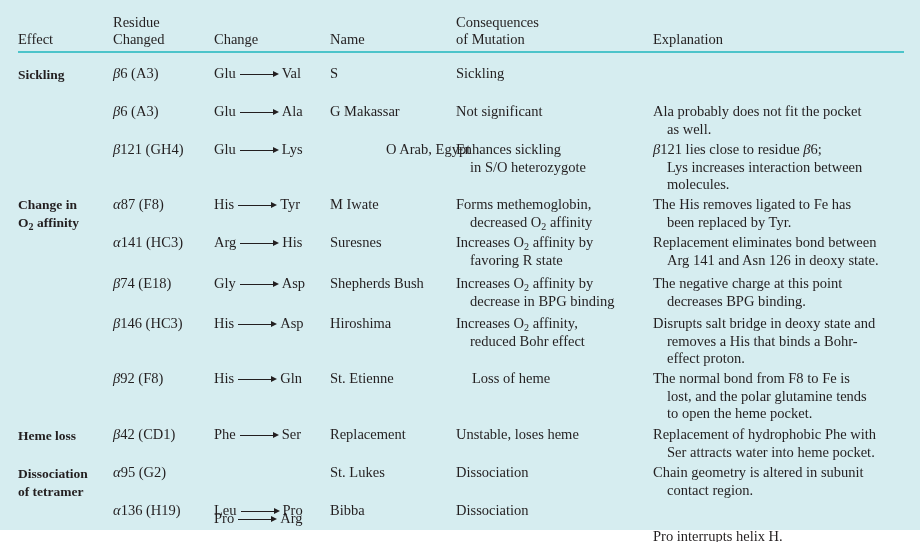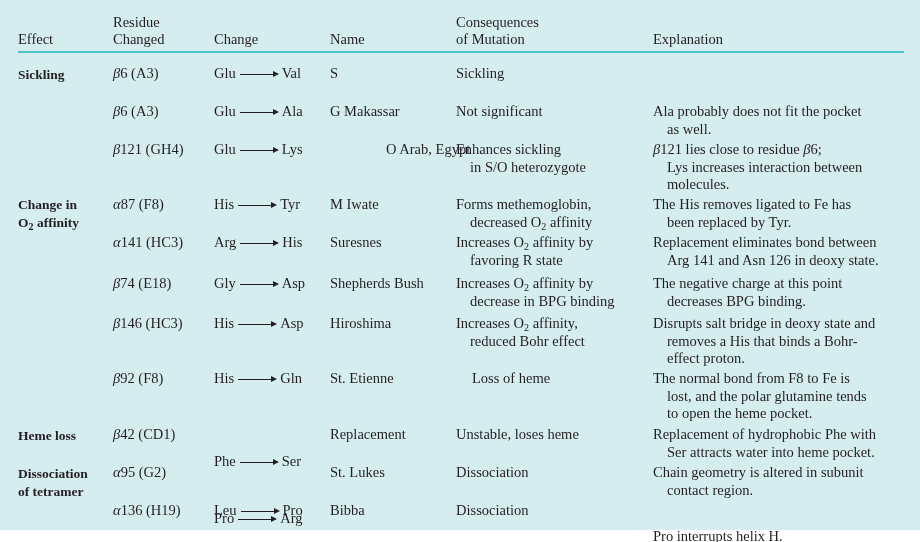--- a/index.html
+++ b/index.html
@@ -127,21 +127,21 @@
   <div class="cell" style="left:214px; top:370px;"><span>His</span><span class="arrow"></span><span>Gln</span></div>
   <div class="cell" style="left:330px; top:370px;">St. Etienne</div>
   <div class="cell" style="left:456px; top:370px;margin-left:16px;">Loss of heme</div>
   <div class="cell" style="left:653px; top:370px;">
     <span>The normal bond from F8 to Fe is</span>
     <span class="hang">lost, and the polar glutamine tends</span>
     <span class="hang">to open the heme pocket.</span>
   </div>
 
   <div class="cell" style="left:113px; top:426px;"><span class="greek">β</span><span>42 (CD1)</span></div>
-  <div class="cell" style="left:214px; top:426px;margin-top:27px;"><span>Phe</span><span class="arrow"></span><span>Ser</span></div>
+  <div class="cell" style="left:214px; top:426px;"><span>Phe</span><span class="arrow"></span><span>Ser</span></div>
   <div class="cell" style="left:330px; top:426px;">Replacement</div>
   <div class="cell" style="left:653px; top:426px;">
     <span>Replacement of hydrophobic Phe with</span>
     <span class="hang">Ser attracts water into heme pocket.</span>
   </div>
   <div class="cell" style="left:456px; top:426px;">Unstable, loses heme</div>
 
   <div class="cell" style="left:113px; top:464px;"><span class="greek">α</span><span>95 (G2)</span></div>
   <div class="cell" style="left:214px; top:464px;margin-top:46px;"><span>Pro</span><span class="arrow"></span><span>Arg</span></div>
   <div class="cell" style="left:330px; top:464px;">St. Lukes</div>

